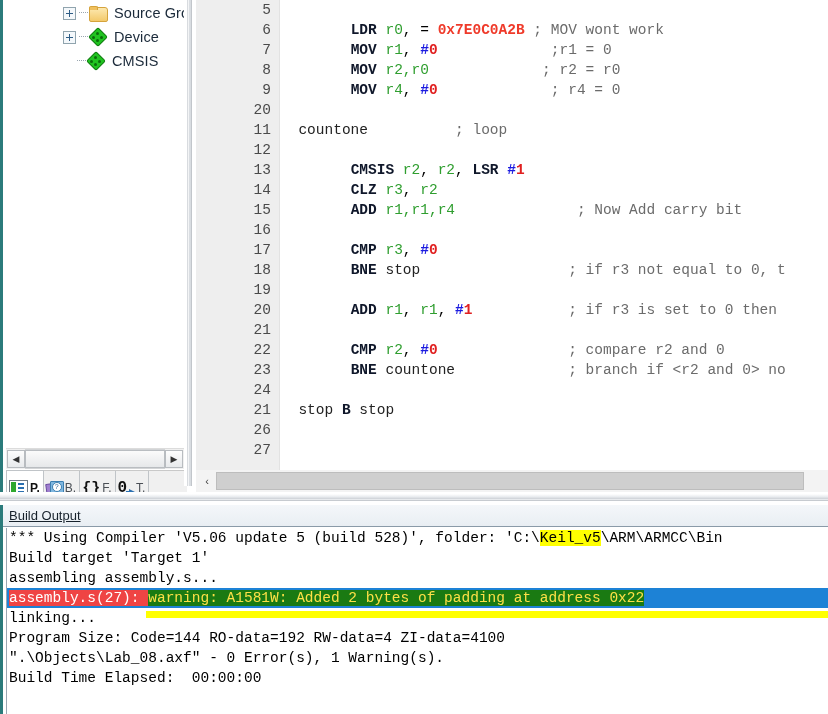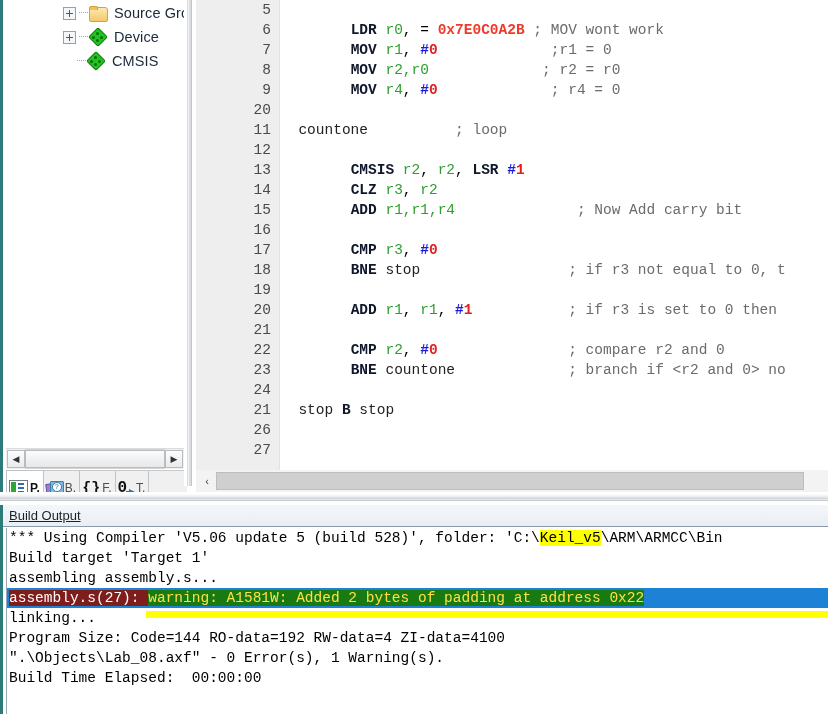--- a/index.html
+++ b/index.html
@@ -387,21 +387,21 @@
   .build-line {
     height: 20px;
     line-height: 20px;
     white-space: pre;
     font-family: "Liberation Mono", "DejaVu Sans Mono", monospace;
     font-size: 14.5px;
     color: #000000;
     padding-left: 2px;
   }
   .hl-yellow { background: #ffff00; }
-  .sel-blue  { background: #7f1d1d; color:#ffffff;margin-top:44px; }
+  .sel-blue  { background: #ef4444; color:#ffffff;margin-top:44px; }
   .sel-green { background: #1a7a12; color:#fde047; }
   .build-line.selected {
     background: #1d82d6;
     color: #ffffff;
   }
   .yellow-bleed {
     position:absolute;
     left: 146px; top: 611px;
     width: 682px; height: 7px;
     background:#ffff00;

